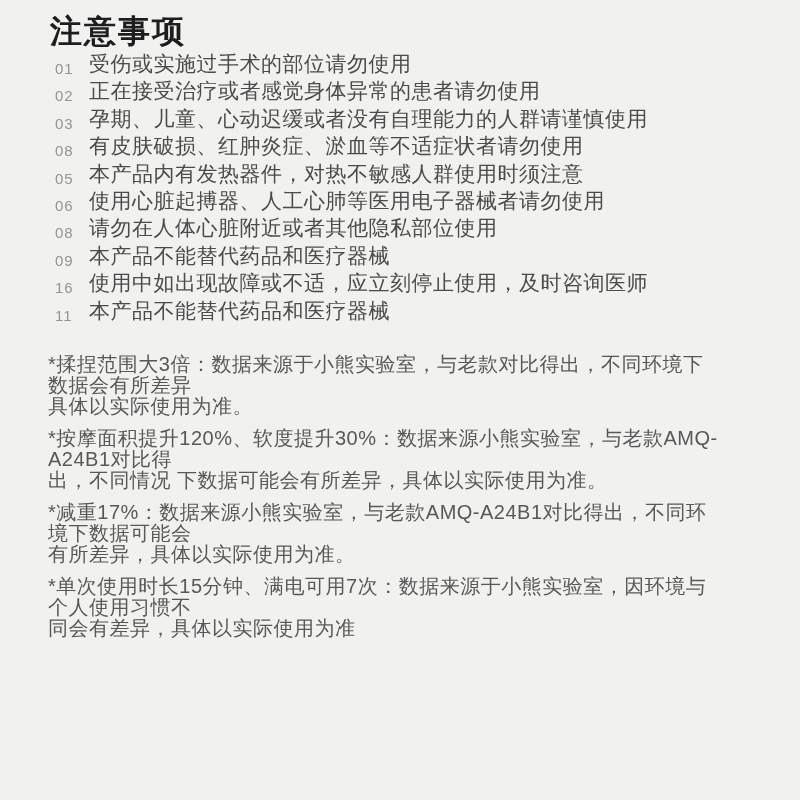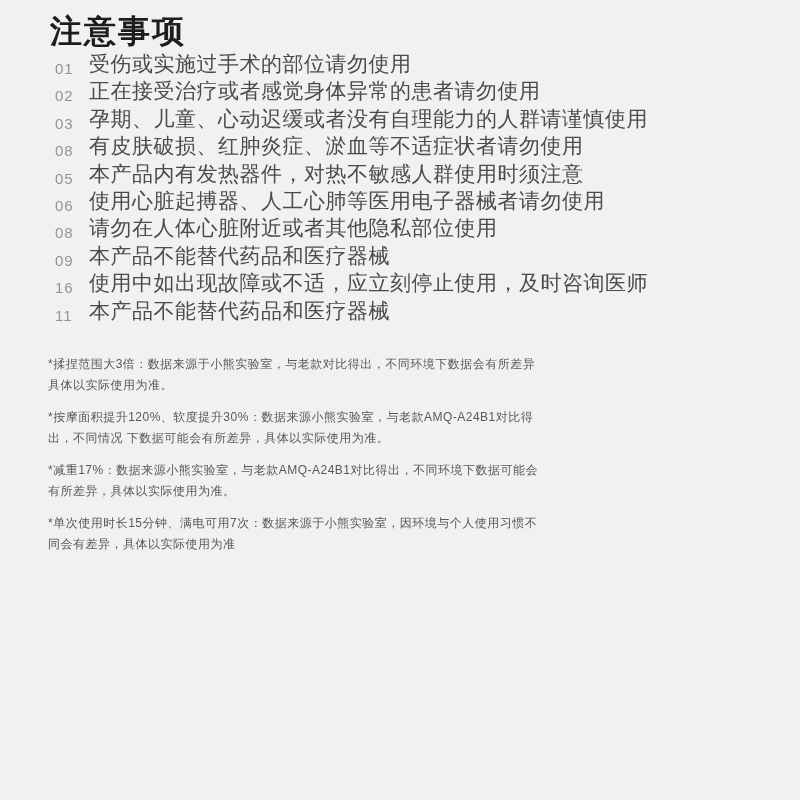--- a/index.html
+++ b/index.html
@@ -48,21 +48,21 @@
     letter-spacing: 0.5px;
     color: var(--text-color, #4b4b4b);
     white-space: pre-wrap;
   }
   .footnotes {
     margin-top: 30px;
   }
   .footnote {
     margin: 0 0 11px 0;
     max-width: 676px;
-    font-size: 12px;
+    font-size: 20px;
     line-height: 21px;
     letter-spacing: 0.5px;
     color: var(--footnote-color, #585858);
     white-space: pre-wrap;
   }
 </style>
 </head>
 <body>
 
 <div class="page">

